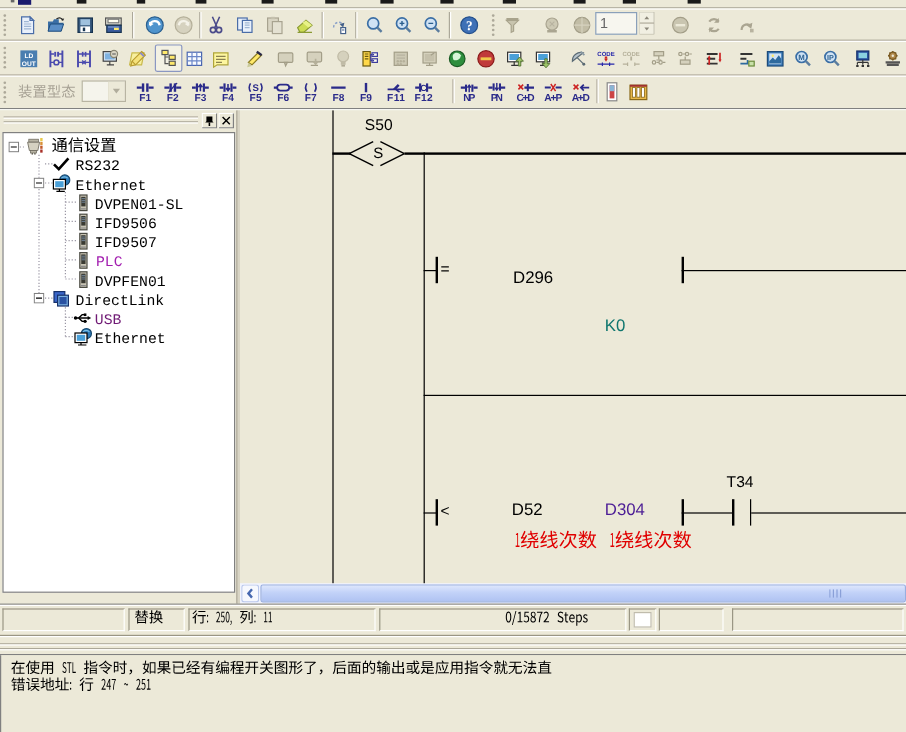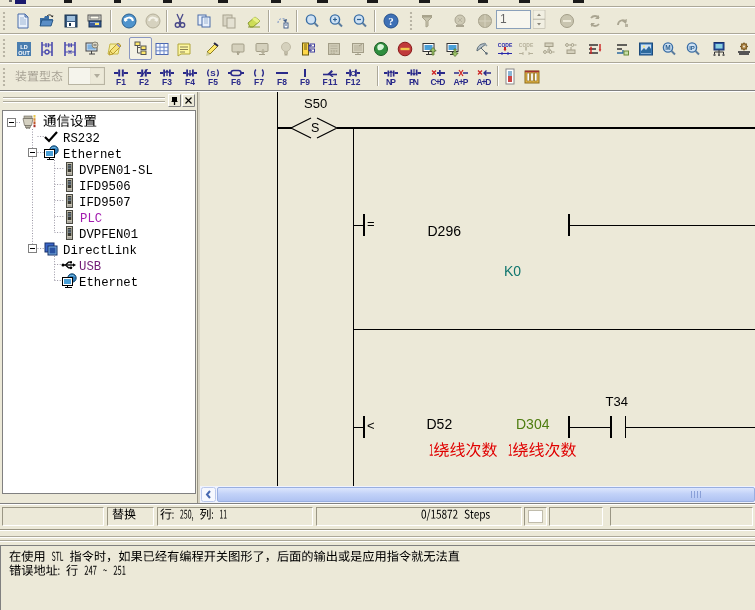--- a/index.html
+++ b/index.html
@@ -770,21 +770,21 @@
     <div style="position:absolute;left:367px;top:217px;font:13px 'Liberation Sans', sans-serif;color:#000;white-space:pre;line-height:1.1;">=</div>
     <div style="position:absolute;left:427.5px;top:224px;font:14px 'Liberation Sans', sans-serif;color:#000;white-space:pre;line-height:1.1;">D296</div>
     <div style="position:absolute;left:504px;top:215.5px;font:14px 'Liberation Sans', sans-serif;color:#0f766e;white-space:pre;line-height:1.1;margin-top:48px;">K0</div>
     <div style="position:absolute;left:568px;top:214px;width:1.5px;height:22px;background:#000;"></div>
     <div style="position:absolute;left:568px;top:224.5px;width:187px;height:1.5px;background:#000;"></div>
     <div style="position:absolute;left:352.5px;top:328.5px;width:402.5px;height:1.5px;background:#000;"></div>
     <div style="position:absolute;left:352.5px;top:426.5px;width:11.5px;height:1.5px;background:#000;"></div>
     <div style="position:absolute;left:363px;top:416px;width:1.5px;height:22px;background:#000;"></div>
     <div style="position:absolute;left:367px;top:419px;font:13px 'Liberation Sans', sans-serif;color:#000;white-space:pre;line-height:1.1;">&lt;</div>
     <div style="position:absolute;left:426.5px;top:417px;font:14px 'Liberation Sans', sans-serif;color:#000;white-space:pre;line-height:1.1;">D52</div>
-    <div style="position:absolute;left:516px;top:417px;font:14px 'Liberation Sans', sans-serif;color:#4d7c0f;white-space:pre;line-height:1.1;">D304</div>
+    <div style="position:absolute;left:504px;top:417px;font:14px 'Liberation Sans', sans-serif;color:#4c1d95;white-space:pre;line-height:1.1;">D304</div>
     <div style="position:absolute;left:568px;top:416px;width:1.5px;height:22px;background:#000;"></div>
     <div style="position:absolute;left:568px;top:426.5px;width:42px;height:1.5px;background:#000;"></div>
     <div style="position:absolute;left:605.5px;top:395px;font:13px 'Liberation Sans', sans-serif;color:#000;white-space:pre;line-height:1.1;">T34</div>
     <div style="position:absolute;left:610px;top:416px;width:1.5px;height:22px;background:#000;"></div>
     <div style="position:absolute;left:624.5px;top:416px;width:1.5px;height:22px;background:#000;"></div>
     <div style="position:absolute;left:626px;top:426.5px;width:129px;height:1.5px;background:#000;"></div>
     <svg style="position:absolute;left:429px;top:443px;overflow:visible" width="2" height="2">
       <g transform="translate(0,12.80) scale(0.1600,-0.1600)" fill="#e00000">
         <use href="#g0031" transform="translate(0,0) scale(0.500,1)"></use>
         <use href="#g7ED5" x="28"></use>

